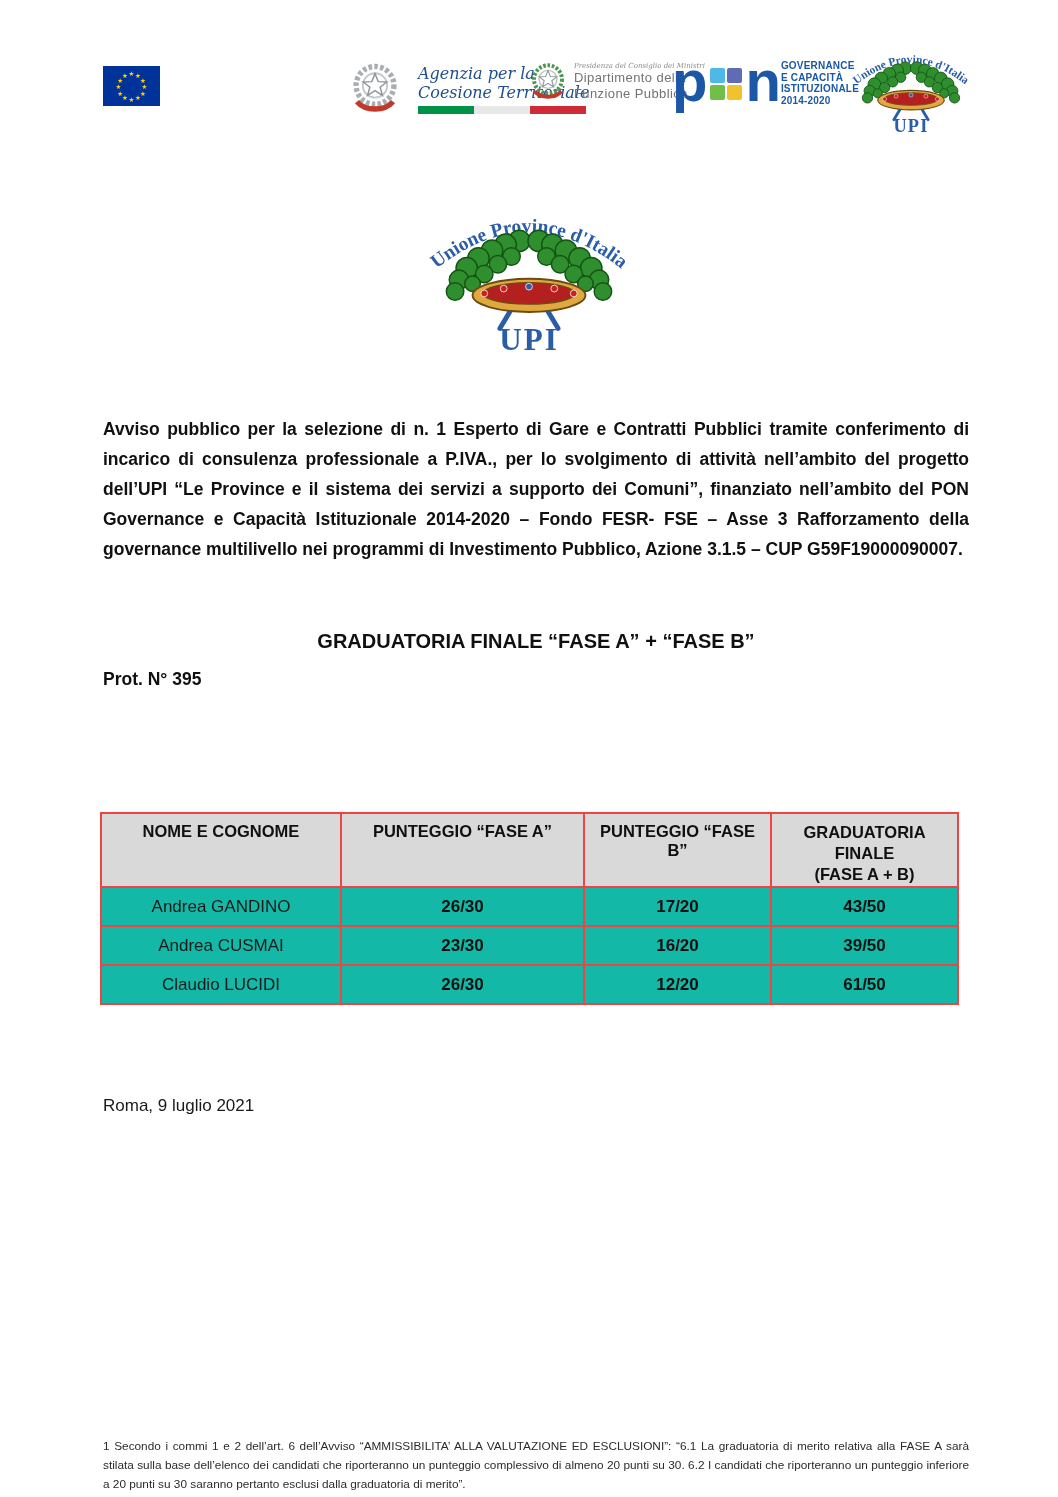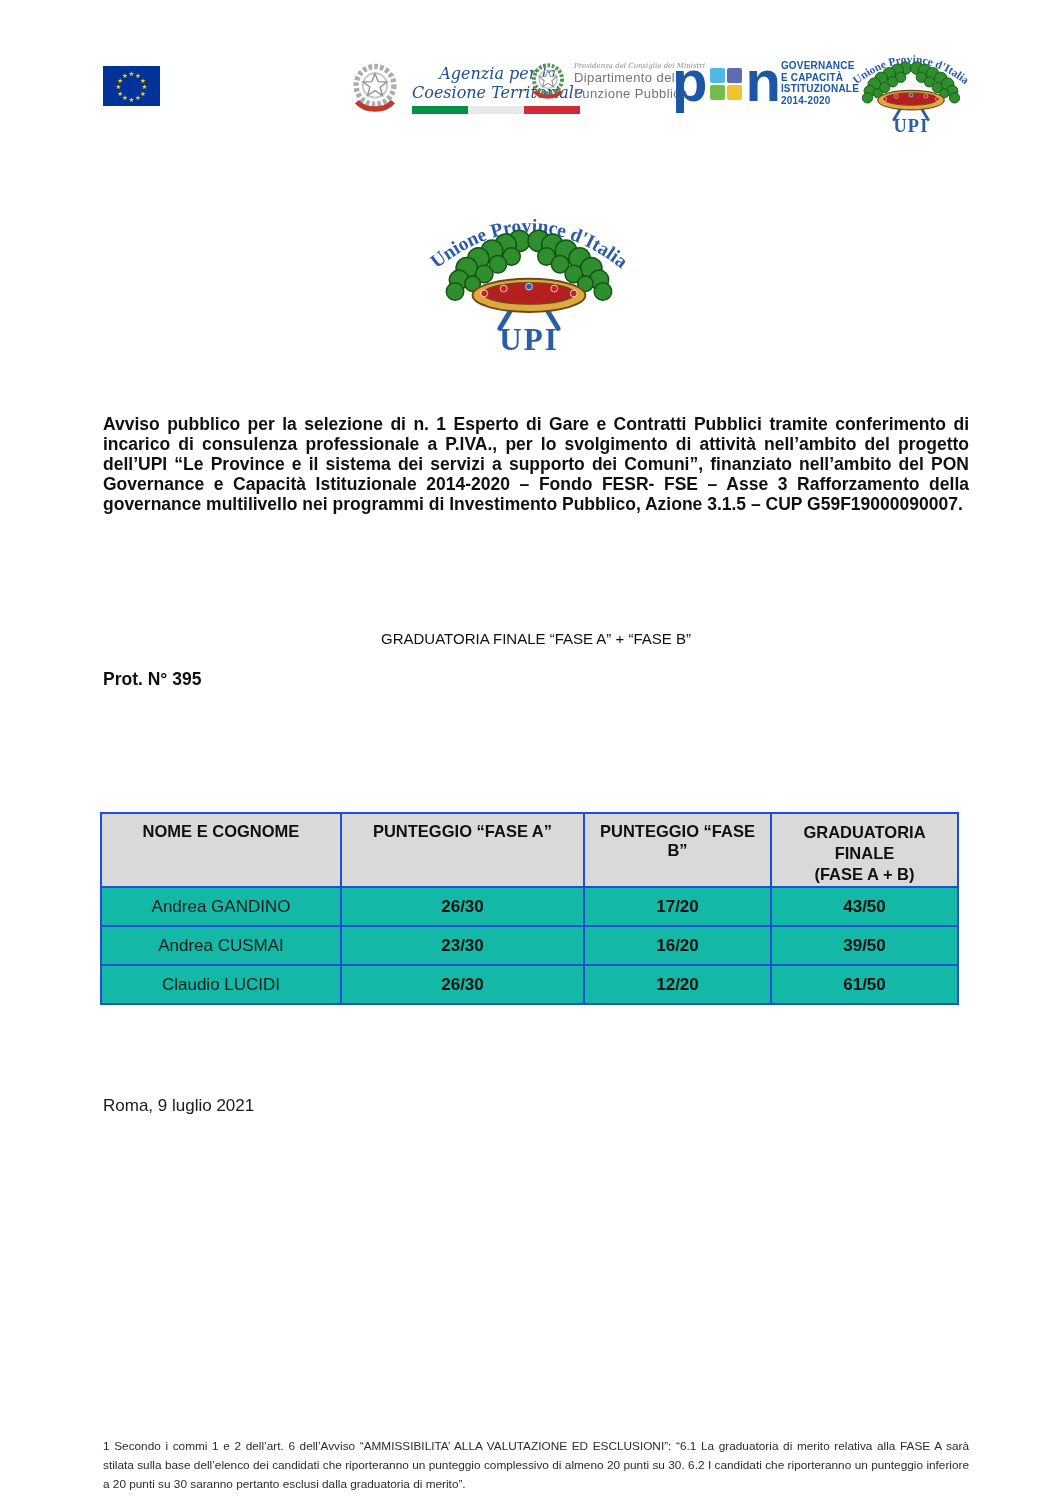--- a/index.html
+++ b/index.html
@@ -14,21 +14,21 @@
   
   .logo-band{position:absolute;left:0;top:0;width:1058px;height:160px;}
   .logo{position:absolute;display:flex;align-items:center;}
   .logo-eu{left:103px;top:66px;}
   .eu-flag{width:57px;height:40px;display:block;}
   .eu-text{margin-left:8px;}
   .eu-title{font-size:13.5px;font-weight:bold;letter-spacing:.3px;color:#1a1a1a;}
   .eu-sub{font-size:9.5px;color:#333;margin-top:2px;}
   .logo-agenzia{left:348px;top:60px;}
   .emblem{display:block;}
-  .agenzia-text{margin-left:10px;display:flex;flex-direction:column;text-align:center;}
+  .agenzia-text{margin-left:16px;display:flex;flex-direction:column;}
   .script-line{font-family:"DejaVu Serif","Liberation Serif",serif;font-style:italic;font-size:16px;color:#1f4e8c;line-height:19px;}
   .tricolor{margin-top:4px;height:8px;width:168px;display:flex;}
   .tricolor span{flex:1;}
   .tri-green{background:#009246;}
   .tri-white{background:#e8e8e8;}
   .tri-red{background:#ce2b37;}
   .logo-dip{left:528px;top:56px;}
   .dip-text{margin-left:6px;}
   .dip-script{font-family:"DejaVu Serif","Liberation Serif",serif;font-style:italic;font-size:7px;color:#8a8a8a;white-space:nowrap;}
   .dip-line{font-size:13px;color:#737373;line-height:16px;letter-spacing:.4px;}
@@ -44,42 +44,42 @@
   .pon-text{padding-top:4px;}
   .pon-line{font-size:10px;font-weight:bold;color:#1c57a5;line-height:11.5px;letter-spacing:.2px;}
   .logo-upi-small{left:848px;top:38px;}
   .upi-svg-small{width:126px;height:98px;display:block;}
   
   .central-logo{position:absolute;left:50%;top:190px;transform:translateX(-50%);}
   .upi-svg-central{width:214px;height:166px;display:block;}
   
   .notice{
     position:absolute;left:103px;top:396px;width:866px;
-    font-weight:bold;font-size:17.5px;line-height:20px;
+    font-weight:bold;font-size:17.5px;line-height:30px;
     text-align:justify;color:#101010;
   }
   .graduatoria-title{
     position:absolute;left:103px;top:630px;width:866px;
-    text-align:center;font-weight:normal;font-size:15px;color:#101010;
+    text-align:center;font-weight:bold;font-size:20px;color:#101010;
   }
   .prot-line{
     position:absolute;left:103px;top:669px;
     font-weight:bold;font-size:17.5px;color:#101010;
   }
   .merit-subtitle{
     position:absolute;left:103px;top:742px;
     font-weight:bold;font-size:17.5px;color:#101010;
   }
   
   .rank-table{
     position:absolute;left:100px;top:812px;
     border-collapse:collapse;table-layout:fixed;width:857px;
   }
   .rank-table th,.rank-table td{
-    border:2px solid #1d4ed8;
+    border:2px solid #ef4444;
     text-align:center;vertical-align:middle;
     padding:0 4px;overflow:hidden;
   }
   .rank-table th{
     background:#d9d9d9;height:64px;
     font-size:16.5px;font-weight:bold;color:#101010;
     vertical-align:top;padding-top:8px;
   }
   .rank-table td{height:37px;font-size:17px;background:#14b8a6;}
   .cell-name{font-weight:normal;color:#1a1a1a;}

